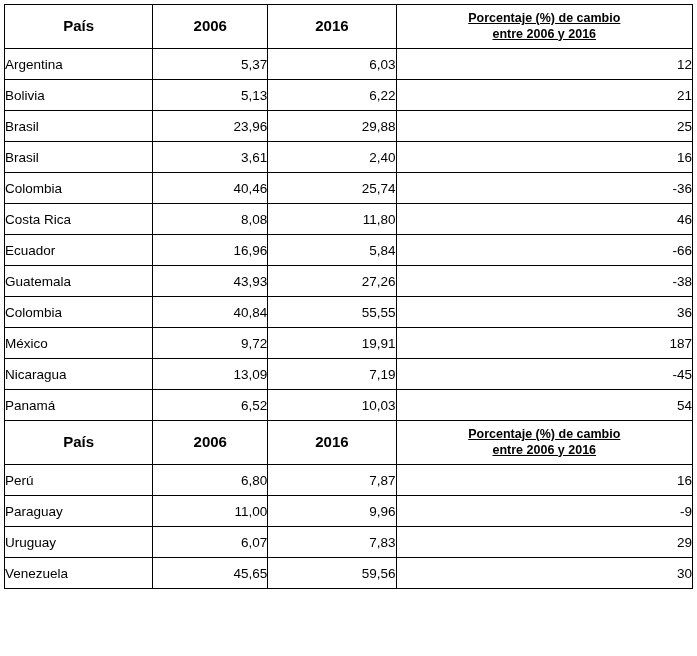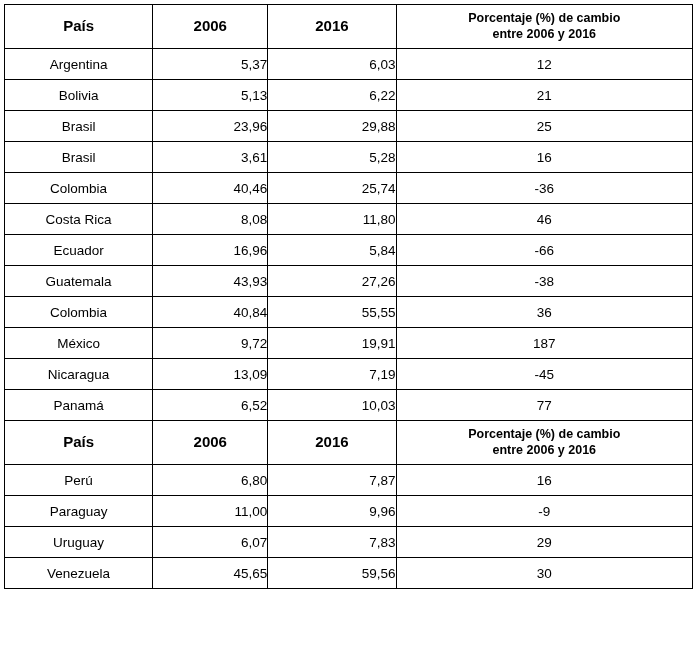--- a/index.html
+++ b/index.html
@@ -46,31 +46,31 @@
   }
   .hdr-cell.two-line {
     font-size: 12.5px;
   }
   .row-cell {
     height: 31px;
     vertical-align: middle;
     font-size: 13.5px;
   }
   .cell-country {
-    text-align: center;
+    text-align: left;
     padding-left: 10px;
   }
   .cell-num {
     text-align: right;
   }
   .cell-pct {
-    text-align: center;
+    text-align: right;
     margin-left: 42px;
   }
-  .hdr-line { display: block; }
+  .hdr-line { display: block; text-decoration: underline; }
 </style>
 </head>
 <body>
 
 <div class="sheet">
 
   <table class="data-table">
     <colgroup>
       <col class="c-country">
       <col class="c-y1">
@@ -103,21 +103,21 @@
       </tr>
       <tr>
         <td class="row-cell cell-country">Brasil</td>
         <td class="row-cell cell-num">23,96</td>
         <td class="row-cell cell-num">29,88</td>
         <td class="row-cell cell-pct">25</td>
       </tr>
       <tr>
         <td class="row-cell cell-country">Brasil</td>
         <td class="row-cell cell-num">3,61</td>
-        <td class="row-cell cell-num">5,28</td>
+        <td class="row-cell cell-num">2,40</td>
         <td class="row-cell cell-pct">16</td>
       </tr>
       <tr>
         <td class="row-cell cell-country">Colombia</td>
         <td class="row-cell cell-num">40,46</td>
         <td class="row-cell cell-num">25,74</td>
         <td class="row-cell cell-pct">-36</td>
       </tr>
       <tr>
         <td class="row-cell cell-country">Costa Rica</td>
@@ -152,21 +152,21 @@
       <tr>
         <td class="row-cell cell-country">Nicaragua</td>
         <td class="row-cell cell-num">13,09</td>
         <td class="row-cell cell-num">7,19</td>
         <td class="row-cell cell-pct">-45</td>
       </tr>
       <tr>
         <td class="row-cell cell-country">Panamá</td>
         <td class="row-cell cell-num">6,52</td>
         <td class="row-cell cell-num">10,03</td>
-        <td class="row-cell cell-pct">77</td>
+        <td class="row-cell cell-pct">54</td>
       </tr>
 
       <tr>
         <td class="hdr-cell">País</td>
         <td class="hdr-cell">2006</td>
         <td class="hdr-cell">2016</td>
         <td class="hdr-cell two-line">
           <span class="hdr-line">Porcentaje (%) de cambio</span>
           <span class="hdr-line">entre 2006 y 2016</span>
         </td>

